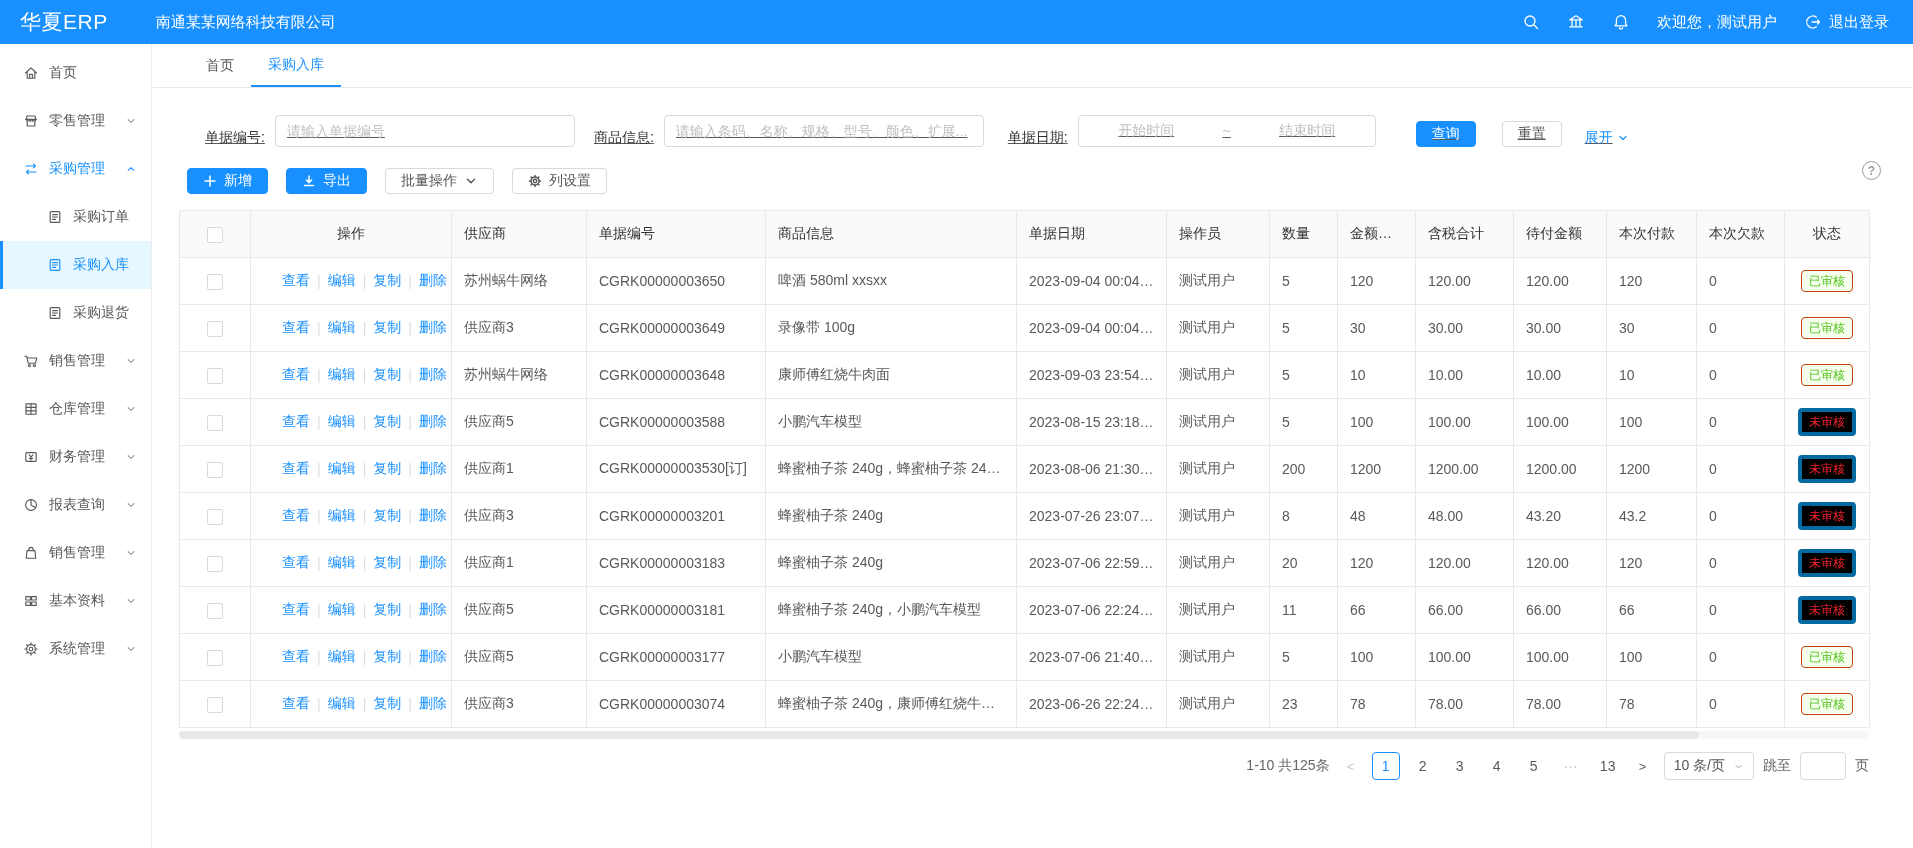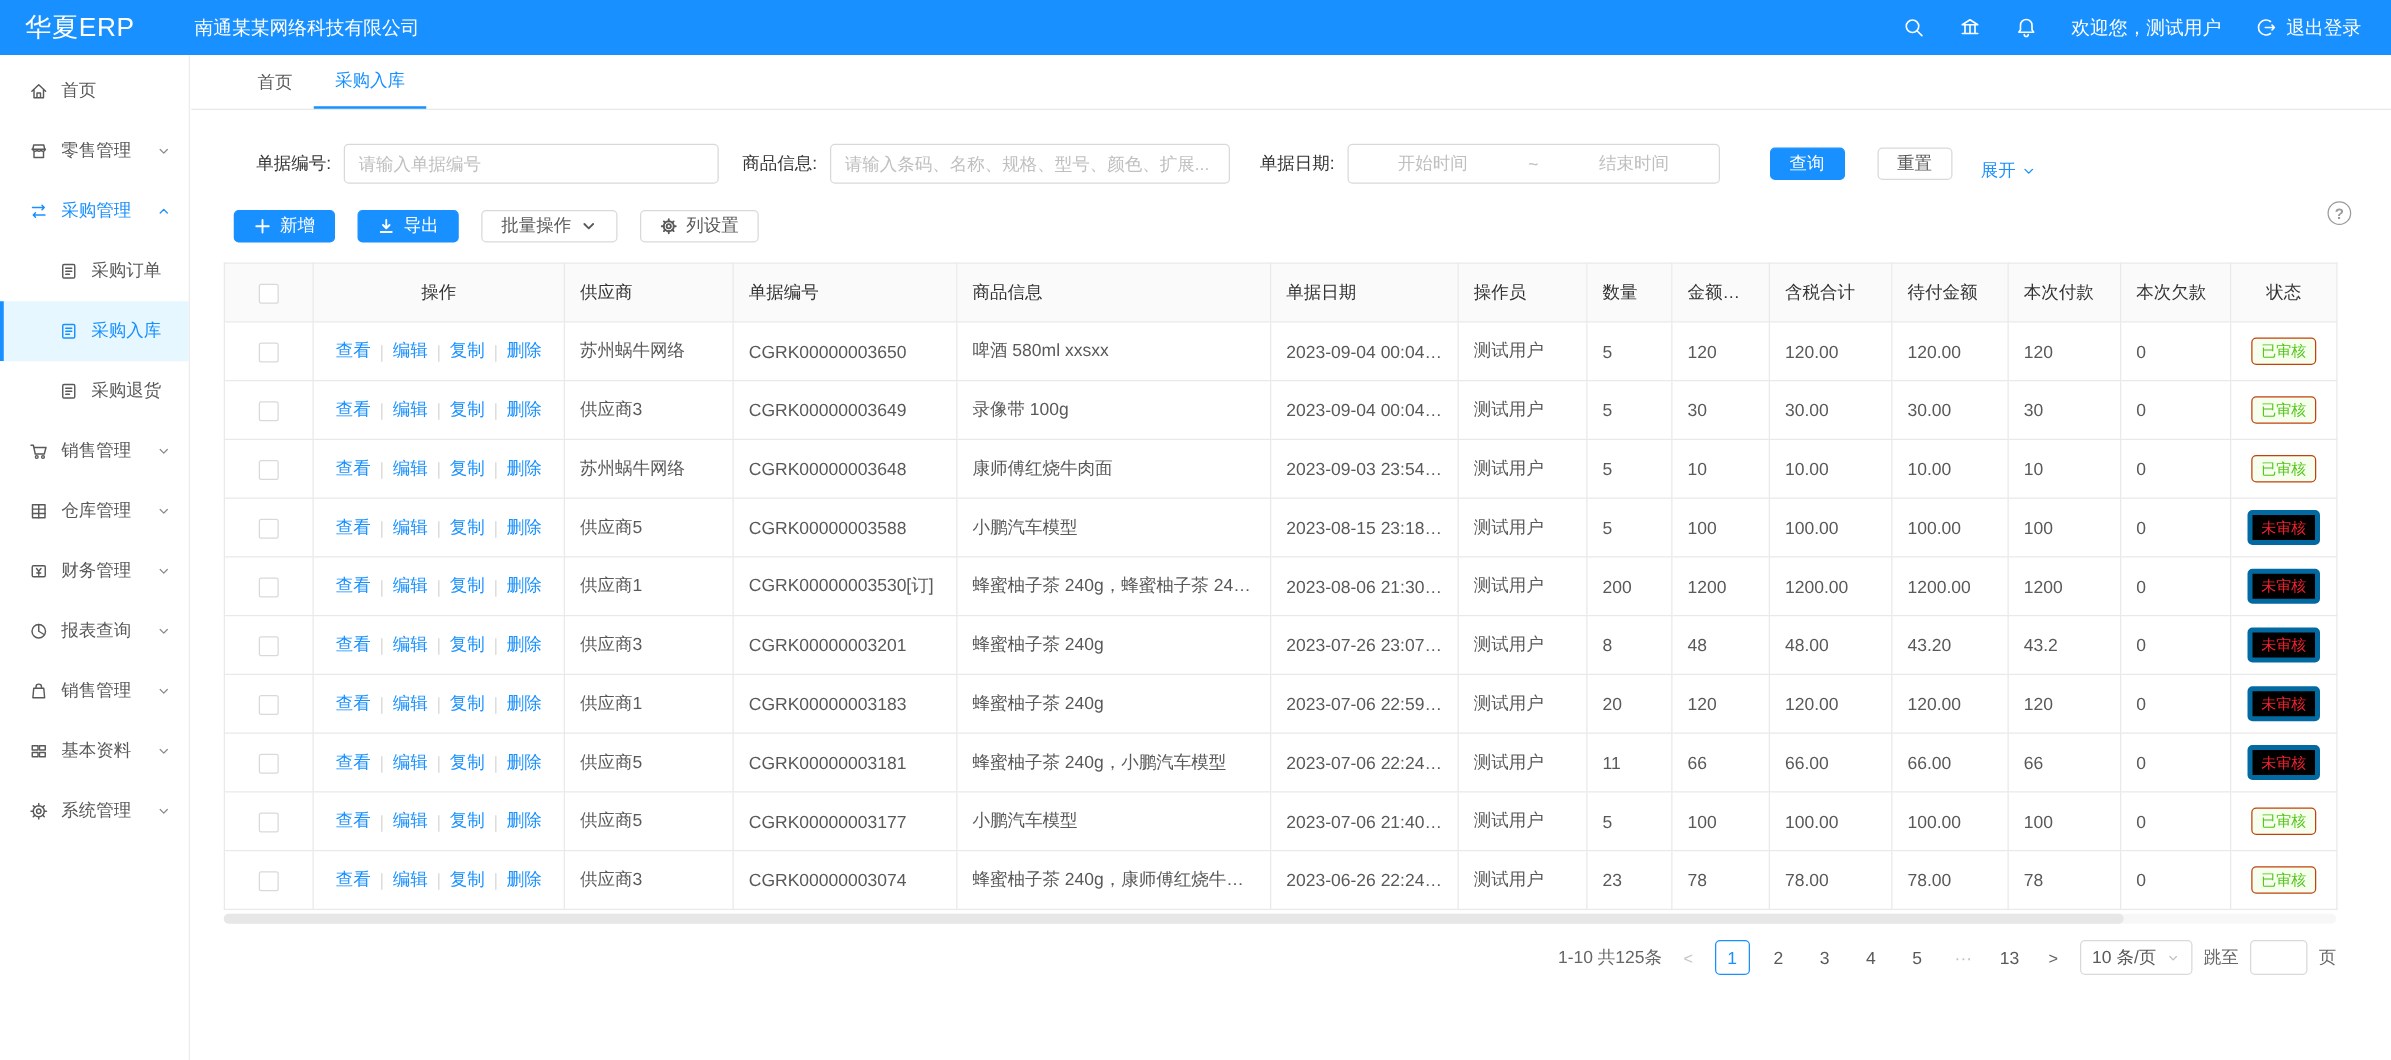--- a/index.html
+++ b/index.html
@@ -37,21 +37,21 @@
   .side-item.parent-active .chev{color:var(--primary);}
   .side-item.active{background:#e6f7ff;color:var(--primary);box-shadow:inset 3px 0 0 var(--primary);}
 
   
   .main{position:absolute;left:153px;top:44px;right:0;bottom:0;background:#fff;}
   .tabbar{height:44px;border-bottom:1px solid #e8e8e8;display:flex;align-items:stretch;padding-left:36px;}
   .tab{padding:0 17px;display:flex;align-items:center;font-size:14px;color:#595959;cursor:pointer;}
   .tab.active{color:var(--primary);border-bottom:2px solid var(--primary);}
 
   
-  .filters{margin:27px 0 0 52px;height:32px;display:flex;align-items:center;}
+  .filters{margin:27px 0 0 52px;height:32px;display:flex;align-items:flex-end;text-decoration:underline;}
   .flabel{color:#333;margin-right:10px;white-space:nowrap;}
   .finput{height:32px;border:1px solid #d9d9d9;border-radius:4px;padding:0 11px;font-size:14px;color:#333;font-family:inherit;outline:none;background:#fff;}
   .finput::placeholder{color:#bfbfbf;}
   .daterange{height:32px;border:1px solid #d9d9d9;border-radius:4px;display:flex;align-items:center;background:#fff;cursor:pointer;}
   .dr-part{width:135px;text-align:center;color:#bfbfbf;}
   .dr-sep{width:26px;text-align:center;color:#bfbfbf;}
   .btn{height:21px;border-radius:4px;border:1px solid #d9d9d9;background:#fff;color:#595959;font-size:14px;font-family:inherit;display:inline-flex;align-items:center;justify-content:center;gap:7px;padding:12px 15px;cursor:pointer;white-space:nowrap;}
   .btn.primary{background:var(--primary);border-color:var(--primary);color:#fff;}
   .link-blue{color:var(--primary);display:inline-flex;align-items:center;gap:4px;cursor:pointer;white-space:nowrap;margin-top:12px;}
   .link-blue .chev{width:12px;height:12px;}
@@ -65,21 +65,21 @@
   .help-circle{position:absolute;right:32px;top:-4px;width:19px;height:19px;border:1.5px solid #9b9b9b;border-radius:50%;color:#9b9b9b;font-size:12px;font-weight:bold;display:flex;align-items:center;justify-content:center;cursor:pointer;}
 
   
   .table-wrap{margin:13px 0 0 26px;width:1690px;}
   table{border-collapse:collapse;table-layout:fixed;width:1690px;}
   th,td{border:1px solid var(--border);height:47px;padding:0 12px;font-weight:normal;font-size:14px;overflow:hidden;white-space:nowrap;text-overflow:ellipsis;}
   th{background:#fafafa;color:#333;text-align:left;}
   td{color:var(--text);}
   th.c,td.c{text-align:center;padding:0 4px;}
   .cbx{width:16px;height:16px;border:1px solid #d9d9d9;border-radius:2px;background:#fff;display:inline-block;vertical-align:middle;cursor:pointer;}
-  .acts{display:flex;align-items:center;justify-content:center;gap:7px;}
+  .acts{display:flex;align-items:center;justify-content:flex-end;gap:7px;}
   .acts a{color:var(--primary);text-decoration:none;cursor:pointer;}
   .acts .sep{color:#dcdcdc;}
   .badge{display:inline-block;font-size:12px;line-height:20px;padding:0 7px;border-radius:4px;}
   .badge.approved{color:var(--green);background:#f6ffed;border:1px solid #c2410c;}
   .badge.unapproved{color:var(--red);background:#000000;border:4px solid #0369a1;}
   .hscroll{margin:3px 0 0 26px;width:1690px;height:8px;border-radius:4px;background:#f7f7f7;}
   .hscroll .thumb{width:1520px;height:8px;border-radius:4px;background:#e7e7e7;}
 
   
   .pagination{margin:13px 44px 0 0;display:flex;align-items:center;justify-content:flex-end;gap:9px;color:#666;}

